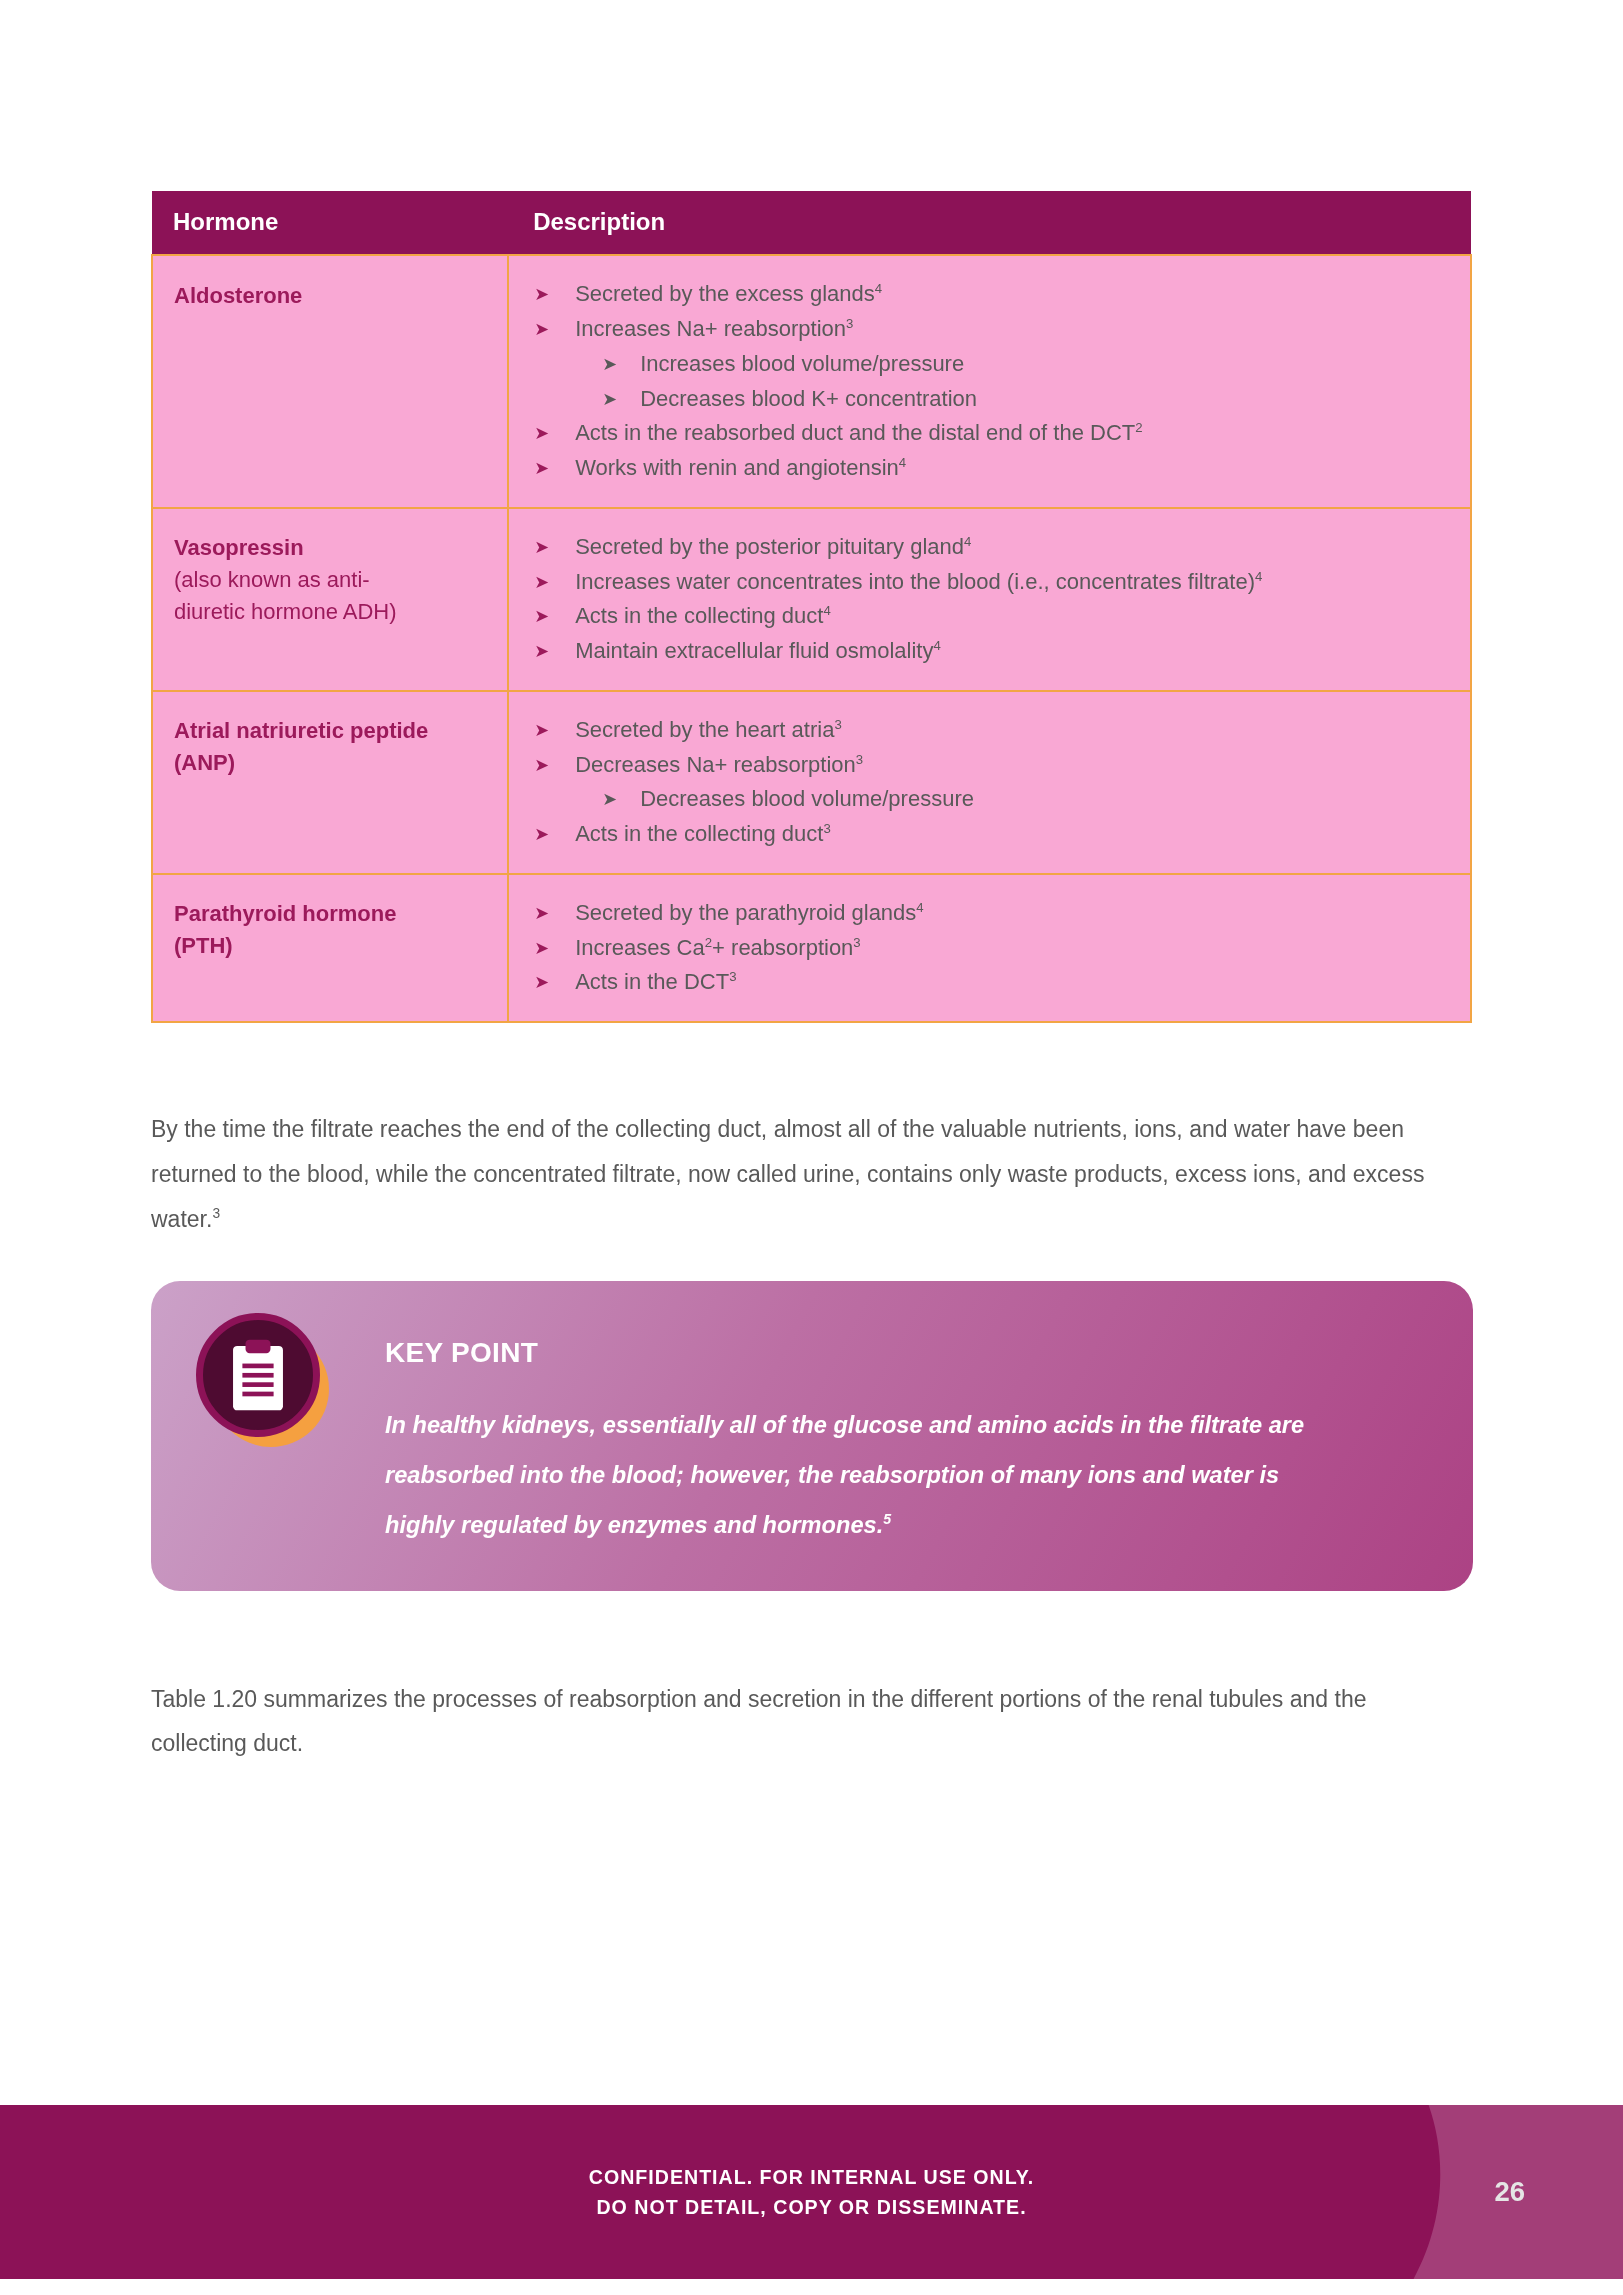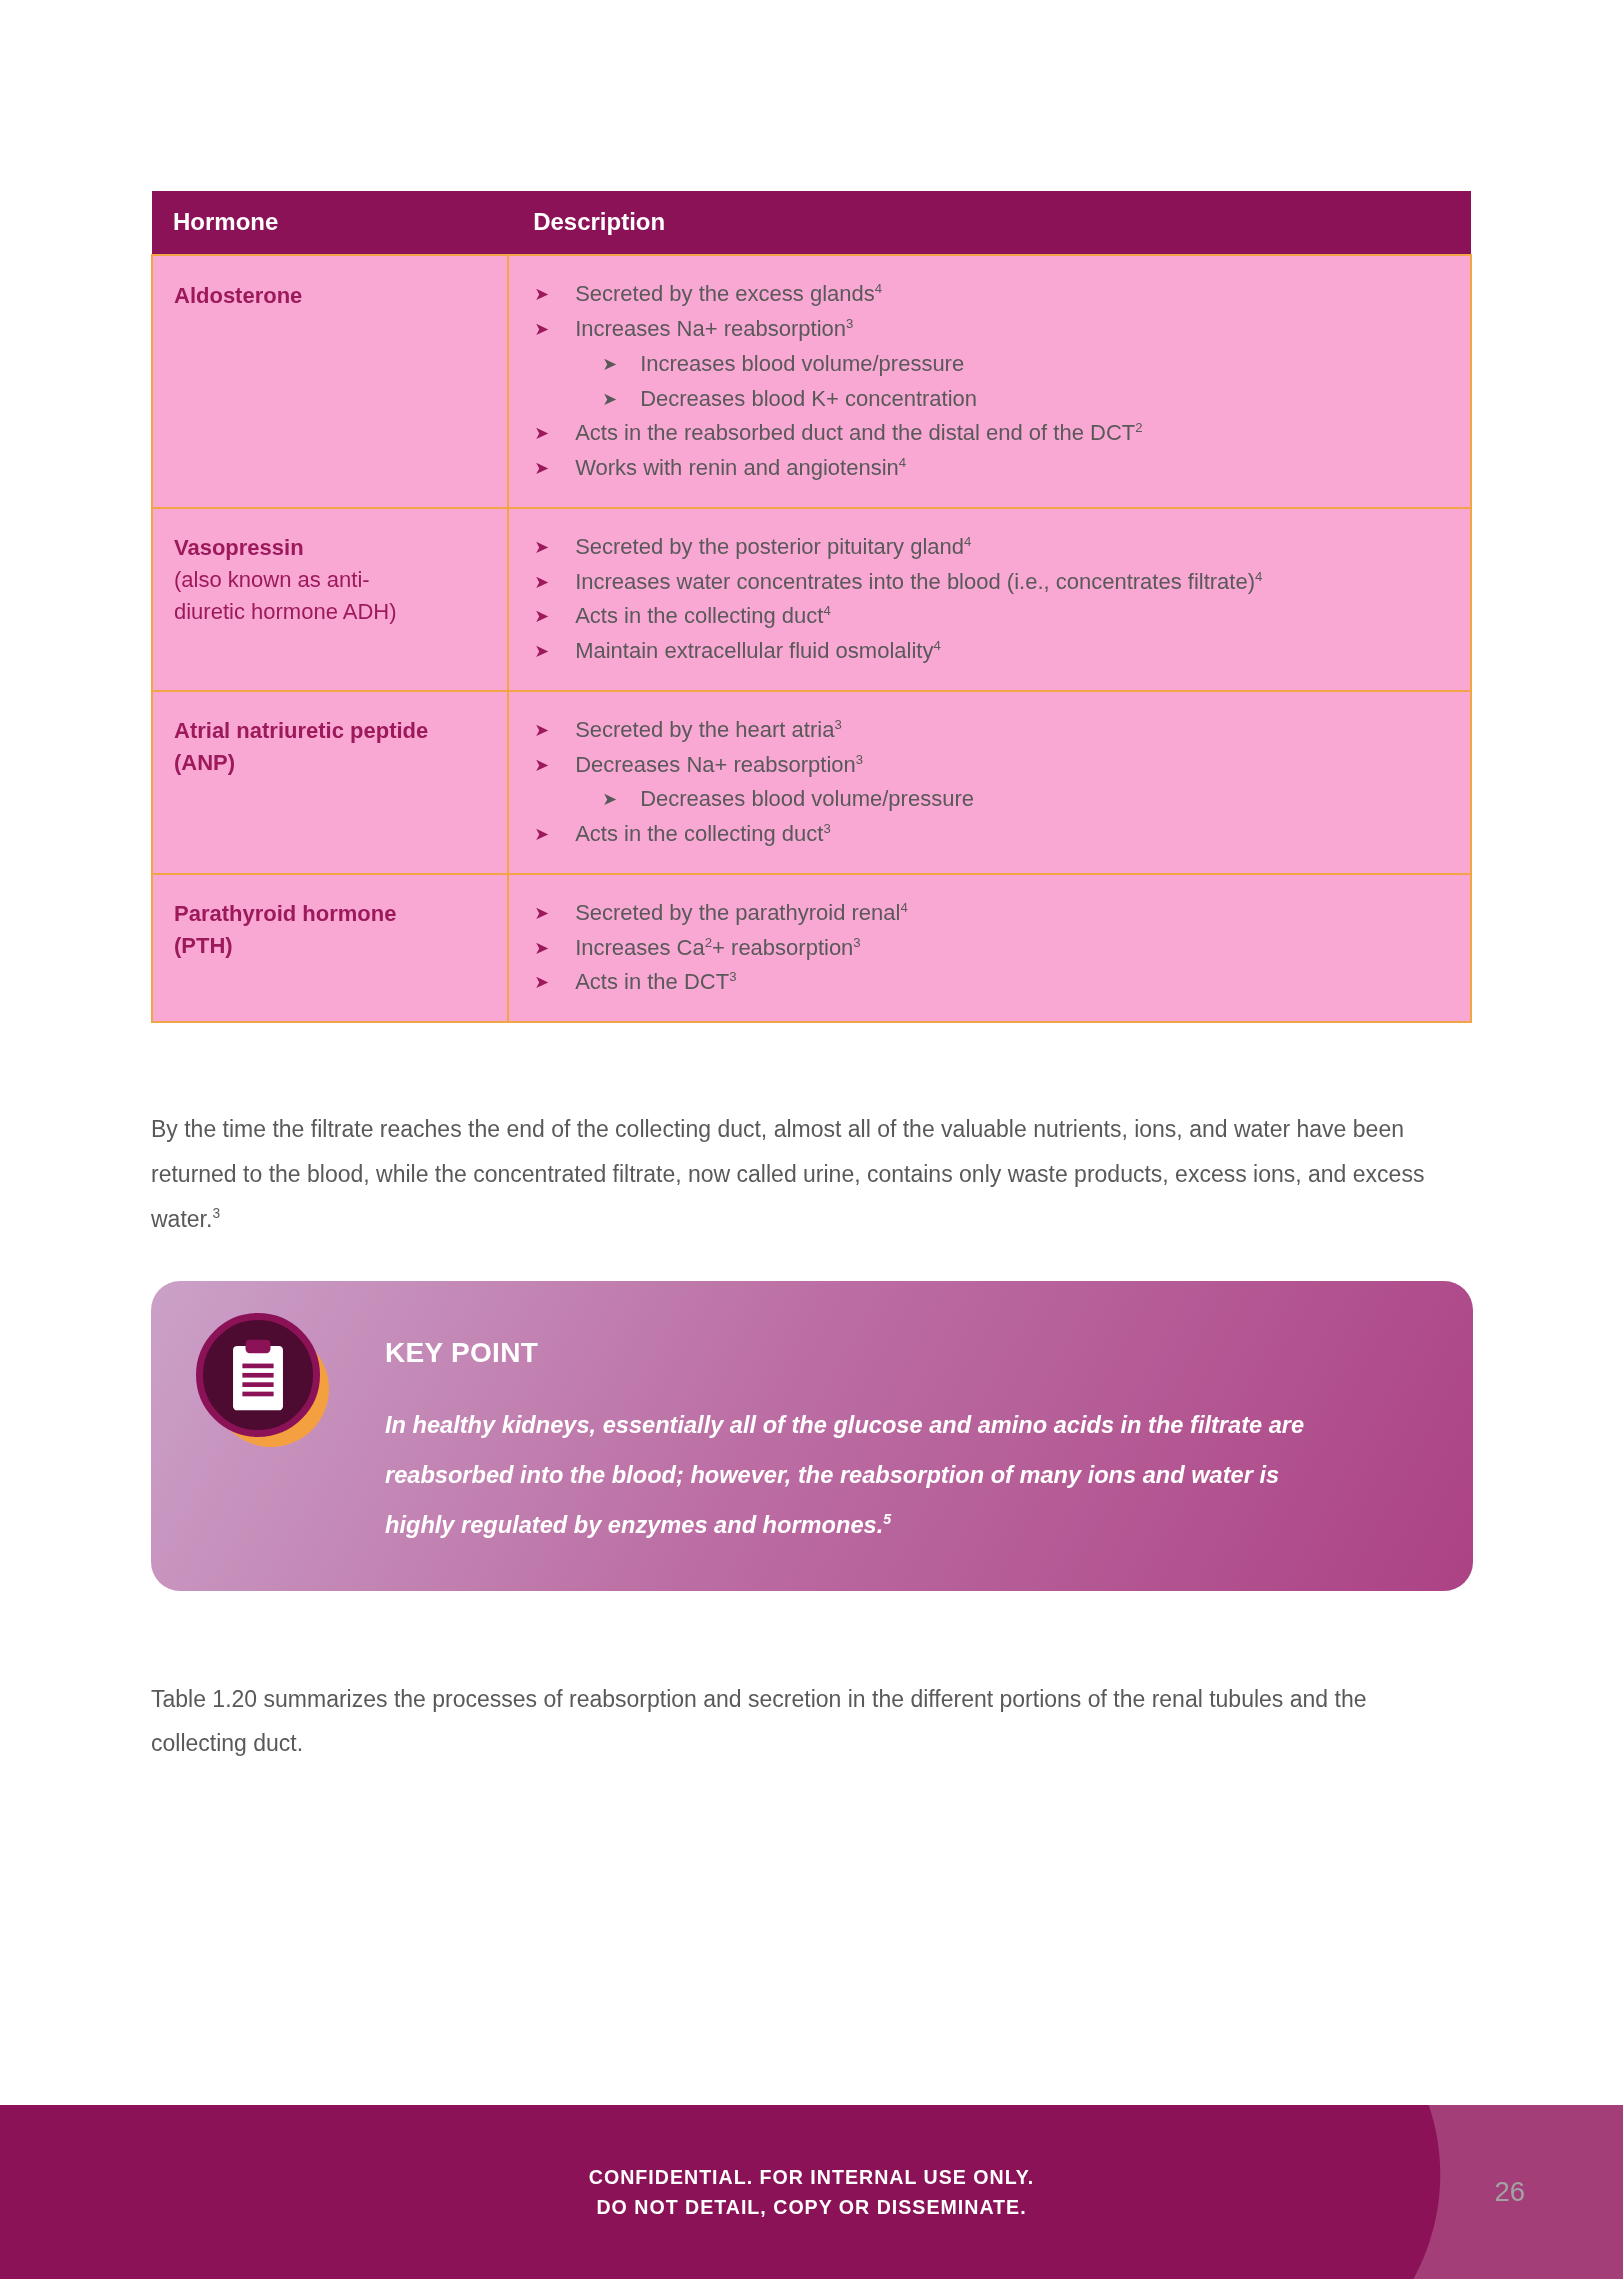--- a/index.html
+++ b/index.html
@@ -136,23 +136,23 @@
     color:#ffffff;
     font-size:19.6px;
     font-weight:bold;
     letter-spacing:1px;
     line-height:1.55;
   }
   .page-number {
     position:absolute;
     right:98px; top:50%;
     transform:translateY(-50%);
-    color:#a3a3a3;
+    color:#e5e5e5;
     font-size:27.5px;
-    font-weight:normal;
+    font-weight:bold;
   }
 </style>
 </head>
 <body>
 
 <div class="page">
   <div class="content">
 
 
     <table class="hormone-table">
@@ -252,21 +252,21 @@
         </tr>
 
         <tr>
           <td class="hormone-cell">
             <span class="hname">Parathyroid hormone (PTH)</span>
             <span class="hsub"></span>
           </td>
           <td class="desc-cell">
             <div class="li l1">
               <span class="ar">➤</span>
-              <span class="t"><span>Secreted by the parathyroid renal</span><sup>4</sup></span>
+              <span class="t"><span>Secreted by the parathyroid glands</span><sup>4</sup></span>
             </div>
             <div class="li l1">
               <span class="ar">➤</span>
               <span class="t"><span>Increases Ca</span><sup>2</sup><span>+ reabsorption</span><sup>3</sup></span>
             </div>
             <div class="li l1">
               <span class="ar">➤</span>
               <span class="t"><span>Acts in the DCT</span><sup>3</sup></span>
             </div>
           </td>

